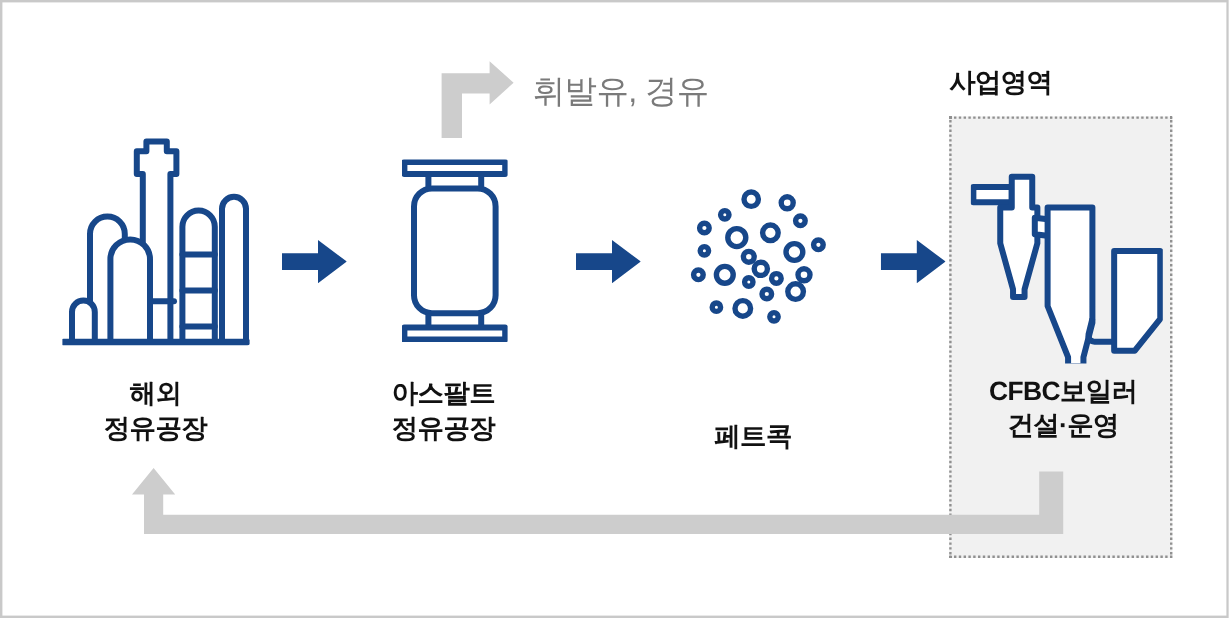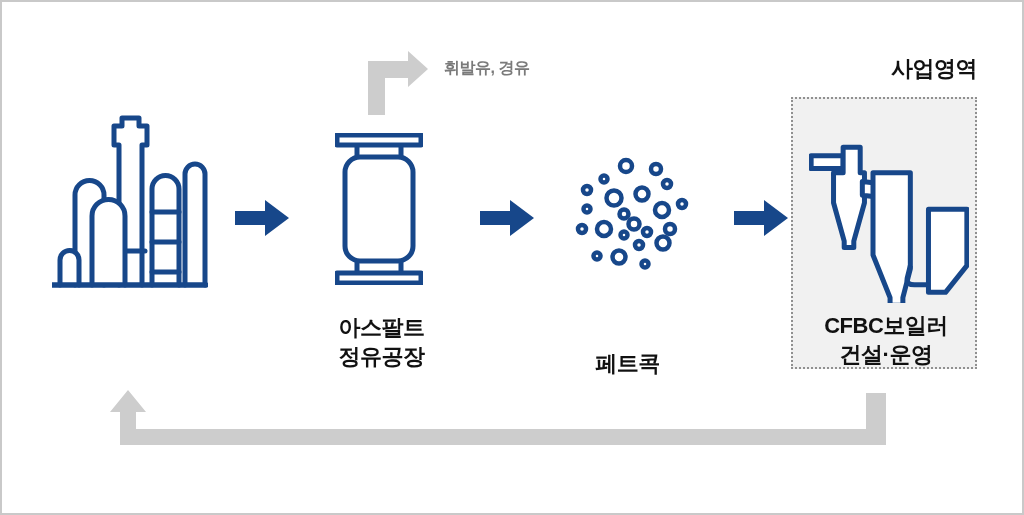--- a/index.html
+++ b/index.html
@@ -23,37 +23,37 @@
     letter-spacing:-0.5px;
     white-space:nowrap;
   }
   .icon-svg{display:block;}
   .icon-svg path, .icon-svg rect, .icon-svg circle{vector-effect:non-scaling-stroke;}
   .navy{color:var(--primary-blue,#17478a);}
   .flow-arrow{color:var(--primary-blue,#17478a);}
   .gray-shape{color:var(--gray-arrow,#cdcdcd);}
   .branch-label{
     position:absolute;
-    font-size:16px;
-    font-weight:700;
+    font-size:27px;
+    font-weight:400;
     color:var(--gray-text,#7a7a7a);
     letter-spacing:-0.5px;
     white-space:nowrap;
   }
   .biz-label{
     position:absolute;
     left:789px;top:52px;width:186px;
-    text-align:right;
+    text-align:left;
     font-size:22px;font-weight:700;
     color:var(--label-text,#111);
     letter-spacing:-0.5px;
   }
   .biz-box{
     position:absolute;
-    left:789px;top:95px;width:186px;height:272px;
+    left:789px;top:95px;width:186px;height:368px;
     box-sizing:border-box;
     background:var(--box-bg,#f1f1f1);
     border:2px dotted var(--box-border,#909090);
   }
   .feedback-label{
     position:absolute;
     left:360px;top:448px;width:300px;
     text-align:center;
     font-size:22px;font-weight:700;
     color:var(--label-text,#111);
@@ -70,33 +70,37 @@
     <path d="M67,173 V33 H62 V14 H70 V6 H87 V14 H95 V33 H90 V173" fill="#fff"></path>
     <path d="M18,139 H93"></path>
     <path d="M23,173 V83 a14.5 14.5 0 0 1 29 0 V173" fill="#fff"></path>
     <path d="M40,173 V104 a16.5 16.5 0 0 1 33 0 V173" fill="#fff"></path>
     <path d="M8,173 V148 a9.5 9.5 0 0 1 19 0 V173" fill="#fff"></path>
     <path d="M133,173 V62 a10 10 0 0 1 20 0 V173" fill="#fff"></path>
     <path d="M100,173 V77 a13.5 13.5 0 0 1 27 0 V173" fill="#fff"></path>
     <path d="M100,100 h27 M100,130 h27 M100,160 h27"></path>
     <path d="M1,173 H154" stroke-width="5.5"></path>
   </svg>
+  <div class="node-label" style="left:40px;top:311px;width:175px;">
+    <div>해외</div>
+    <div>정유공장</div>
+  </div>
 
   <svg class="abs icon-svg flow-arrow" style="left:233px;top:198px;" width="54" height="36" viewBox="0 0 54 36">
     <path d="M0,11 H30 V0 L54,18 L30,36 V25 H0 Z" fill="currentColor"></path>
   </svg>
 
   <svg class="abs icon-svg navy" style="left:333px;top:131px;" width="88" height="152" viewBox="0 0 88 152" fill="none" stroke="currentColor" stroke-width="5" stroke-linejoin="round">
     <rect x="2" y="2" width="84" height="10" fill="#fff"></rect>
     <path d="M22,12 V24 M66,12 V24"></path>
     <rect x="10" y="24" width="68" height="104" rx="15" fill="#fff"></rect>
     <path d="M22,128 V140 M66,128 V140"></path>
     <rect x="2" y="140" width="84" height="10" fill="#fff"></rect>
   </svg>
-  <div class="node-label" style="left:292px;top:311px;width:175px;">
+  <div class="node-label" style="left:280px;top:311px;width:175px;">
     <div>아스팔트</div>
     <div>정유공장</div>
   </div>
 
   <svg class="abs icon-svg gray-shape" style="left:362px;top:47px;" width="70" height="68" viewBox="0 0 70 68">
     <path d="M4,66 V12 H44 V2 L64,20 L44,38 V29 H21 V66 Z" fill="currentColor"></path>
   </svg>
   <div class="branch-label" style="left:442px;top:56px;">휘발유, 경유</div>
 
   <svg class="abs icon-svg flow-arrow" style="left:478px;top:198px;" width="54" height="36" viewBox="0 0 54 36">

